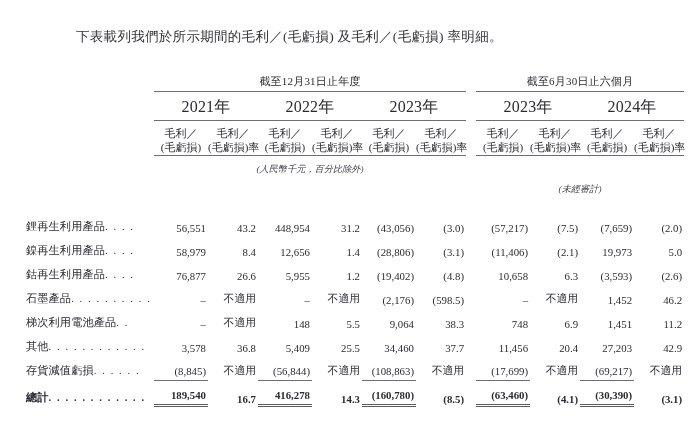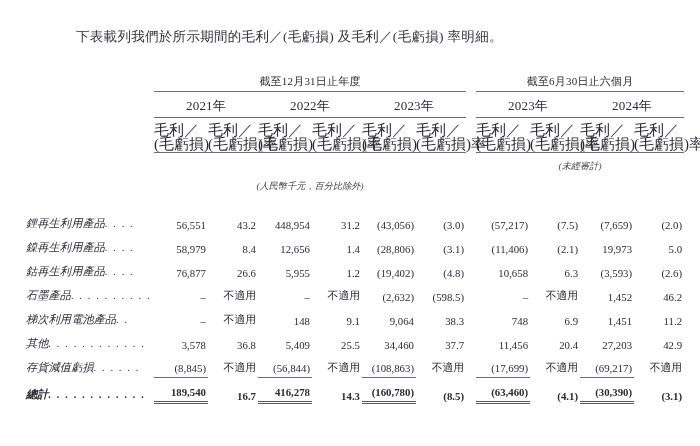--- a/index.html
+++ b/index.html
@@ -65,29 +65,29 @@
     font-size: 11px;
     padding-bottom: 2px !important;
     letter-spacing: 0.2px;
     white-space: nowrap;
   }
   .rule-under {
     border-bottom: 1.1px solid #6d6d75;
   }
   .yr-head {
     text-align: center;
-    font-size: 13px;
+    font-size: 16px;
     padding-bottom: 2px !important;
     padding-top: 5px !important;
     letter-spacing: 0.2px;
     white-space: nowrap;
   }
   .col-head {
-    text-align: left;
-    font-size: 15px;
+    text-align: center;
+    font-size: 11px;
     line-height: 13.5px;
     padding-top: 6px !important;
     padding-bottom: 1px !important;
     white-space: nowrap;
   }
   .col-head .l1 { display: block; }
   .col-head .l2 { display: block; }
 
   .unit-note {
     font-size: 9.2px;
@@ -106,21 +106,20 @@
     white-space: nowrap;
   }
 
   
   .row-label {
     font-size: 11.2px;
     white-space: nowrap;
     padding-top: 7px !important;
     padding-bottom: 0 !important;
     letter-spacing: 0.1px;
-    font-style: italic;
   }
   .row-label .dots {
     letter-spacing: 1.6px;
     font-size: 10.5px;
   }
   td.val {
     text-align: right;
     font-size: 10.8px;
     white-space: nowrap;
     padding-top: 7px !important;
@@ -235,30 +234,30 @@
           <span class="l2">(毛虧損)</span>
         </td>
         <td class="col-head rule-under">
           <span class="l1">毛利／</span>
           <span class="l2">(毛虧損)率</span>
         </td>
       </tr>
 
       <tr>
         <td></td>
+        <td class="unit-note" colspan="6">(人民幣千元，百分比除外)</td>
+        <td></td>
+        <td colspan="4"></td>
+      </tr>
+
+      <tr>
+        <td></td>
         <td colspan="6"></td>
         <td></td>
         <td class="audit-note" colspan="4">(未經審計)</td>
-      </tr>
-
-      <tr>
-        <td></td>
-        <td class="unit-note" colspan="6">(人民幣千元，百分比除外)</td>
-        <td></td>
-        <td colspan="4"></td>
       </tr>
 
       <tr class="spacer-row">
         <td colspan="12"></td>
       </tr>
 
       <tr class="body-row">
         <td class="row-label"><span>鋰再生利用產品</span><span class="dots">. . . .</span></td>
         <td class="val">56,551</td>
         <td class="val">43.2</td>
@@ -302,35 +301,35 @@
         <td class="val">(3,593)</td>
         <td class="val">(2.6)</td>
       </tr>
 
       <tr class="body-row">
         <td class="row-label"><span>石墨產品</span><span class="dots">. . . . . . . . . .</span></td>
         <td class="val">–</td>
         <td class="val">不適用</td>
         <td class="val">–</td>
         <td class="val">不適用</td>
-        <td class="val">(2,632)</td>
+        <td class="val">(2,176)</td>
         <td class="val">(598.5)</td>
         <td></td>
         <td class="val">–</td>
         <td class="val">不適用</td>
         <td class="val">1,452</td>
         <td class="val">46.2</td>
       </tr>
 
       <tr class="body-row">
         <td class="row-label"><span>梯次利用電池產品</span><span class="dots">. .</span></td>
         <td class="val">–</td>
         <td class="val">不適用</td>
         <td class="val">148</td>
-        <td class="val">9.1</td>
+        <td class="val">5.5</td>
         <td class="val">9,064</td>
         <td class="val">38.3</td>
         <td></td>
         <td class="val">748</td>
         <td class="val">6.9</td>
         <td class="val">1,451</td>
         <td class="val">11.2</td>
       </tr>
 
       <tr class="body-row">

